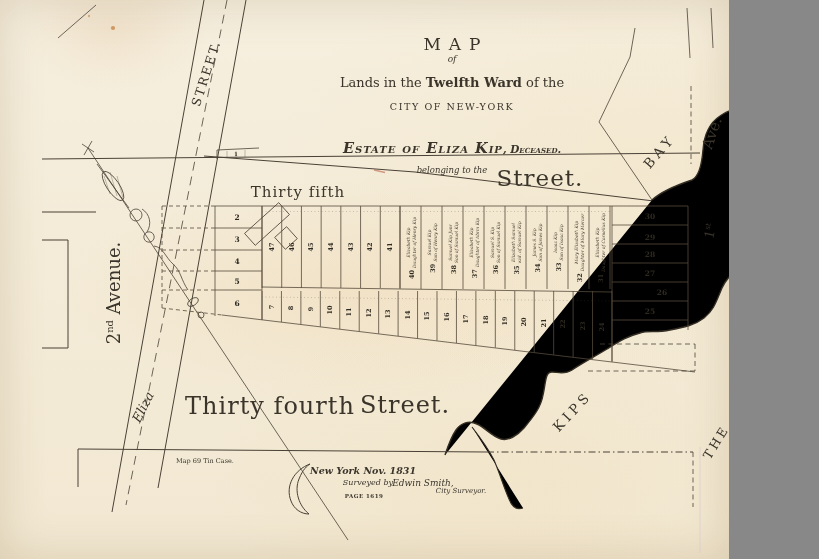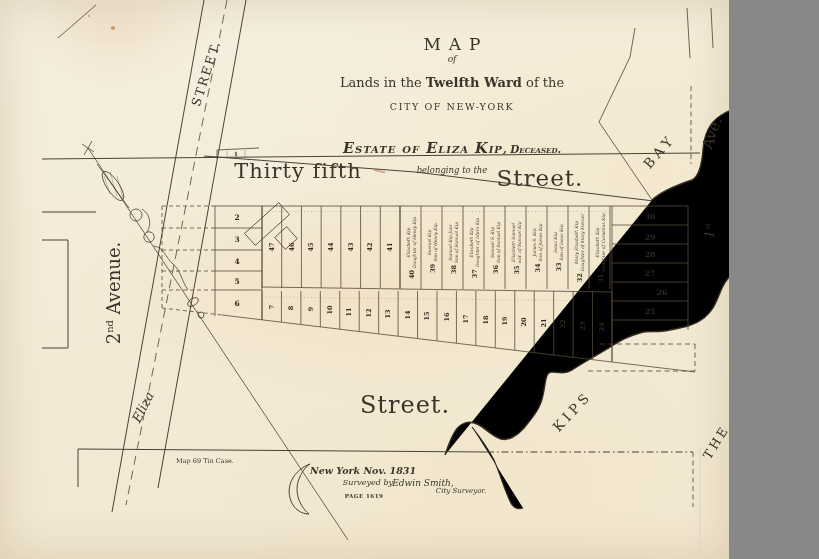--- a/index.html
+++ b/index.html
@@ -189,22 +189,23 @@
     <div class="lbl" style="left:753px;top:267px;font-size:13px;letter-spacing:4px;transform:translate(-50%,-50%) rotate(-63deg);">EAST</div>
     <div class="lbl" style="left:716px;top:442px;font-size:12.5px;letter-spacing:3px;transform:translate(-50%,-50%) rotate(-58deg);">THE</div>
     <div class="lbl" style="left:572px;top:411px;font-size:13.5px;letter-spacing:4px;transform:translate(-50%,-50%) rotate(-47deg);">KIPS</div>
     <div class="lbl" style="left:659px;top:151px;font-size:13.5px;letter-spacing:4px;transform:translate(-50%,-50%) rotate(-49deg);">BAY</div>
 
     <div class="lbl" style="left:712px;top:133px;font-size:15px;transform:translate(-50%,-50%) rotate(-71deg);">Ave.</div>
     <div class="lbl" style="left:710px;top:231px;font-size:13px;transform:translate(-50%,-50%) rotate(-77deg);"><span>1</span><sup>st</sup></div>
     <div class="lbl" style="left:113px;top:293px;font-size:18px;transform:translate(-50%,-50%) rotate(-90deg);"><span>2</span><sup>nd</sup><span> Avenue.</span></div>
     <div class="lbl" style="left:206px;top:73px;font-size:12.5px;letter-spacing:2px;transform:translate(-50%,-50%) rotate(-72deg);">STREET.</div>
     <div class="lbl it" style="left:143px;top:407px;font-size:13px;transform:translate(-50%,-50%) rotate(-63deg);">Eliza</div>
-    <div class="lbl" style="left:298px;top:171px;font-size:21px;letter-spacing:1px;">Thirty fifth</div>
+    <div class="lbl" style="left:298px;top:192px;font-size:15px;letter-spacing:1px;">Thirty fifth</div>
     <div class="lbl" style="left:540px;top:178px;font-size:23px;letter-spacing:1px;">Street.</div>
+    <div class="lbl" style="left:270px;top:406px;font-size:24px;letter-spacing:1px;">Thirty fourth</div>
     <div class="lbl" style="left:405px;top:405px;font-size:24px;letter-spacing:1px;">Street.</div>
 
     <div class="lbl" style="left:205px;top:461px;font-size:6.5px;">Map 69 Tin Case.</div>
     <div class="lbl it" style="left:363px;top:470px;font-size:9.5px;font-weight:700;">New York Nov. 1831</div>
     <div class="lbl it" style="left:368px;top:482px;font-size:8px;text-align:right;">Surveyed by</div>
     <div class="lbl it" style="left:423px;top:483px;font-size:9px;">Edwin Smith,</div>
     <div class="lbl it" style="left:461px;top:491px;font-size:7px;">City Surveyor.</div>
     <div class="lbl" style="left:364px;top:496px;font-size:5.5px;font-weight:700;letter-spacing:.5px;">PAGE 1619</div>
   </div>
 

